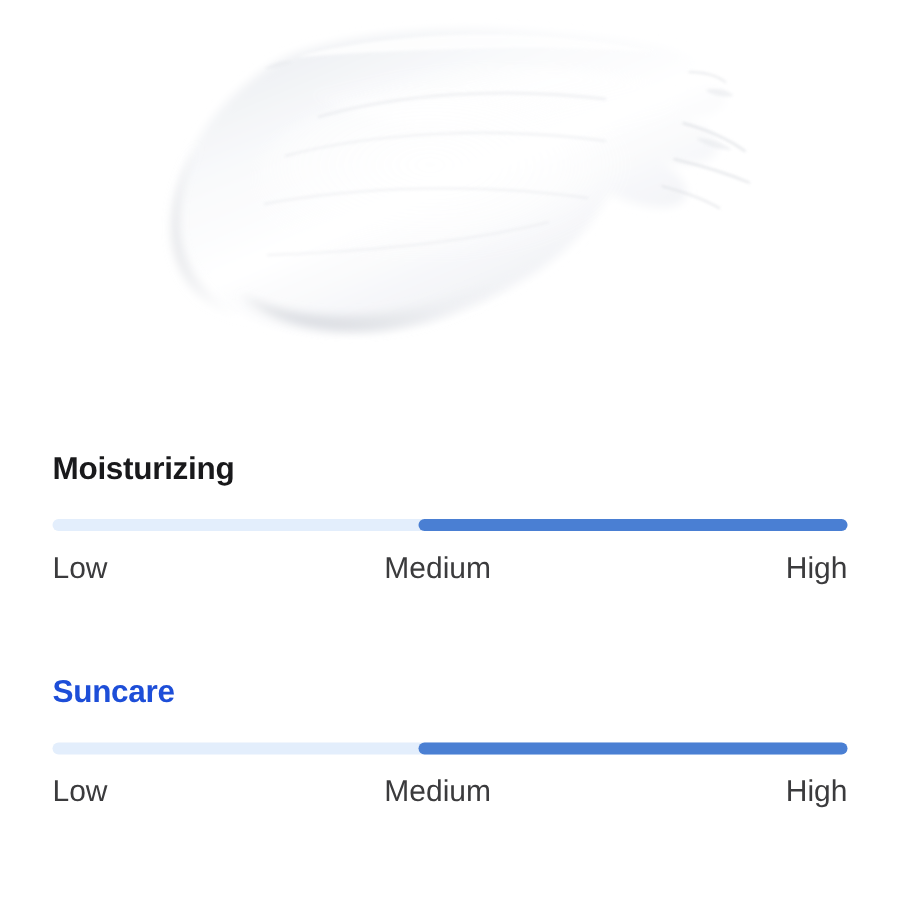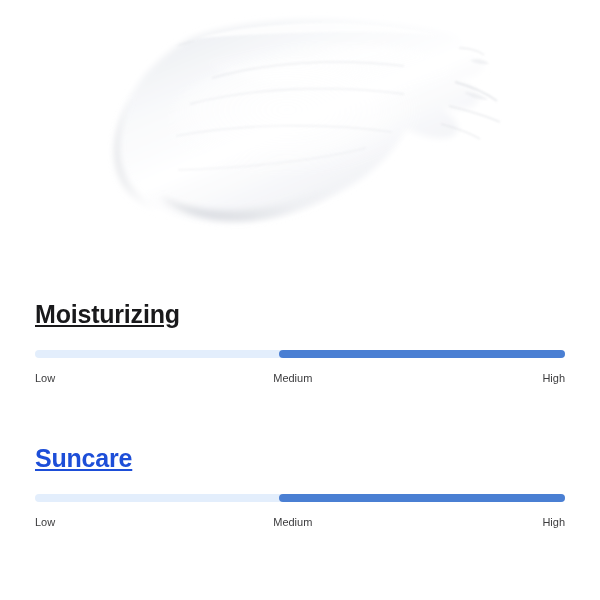--- a/index.html
+++ b/index.html
@@ -46,29 +46,28 @@
   }
   .attr-section {
     padding: 0 35px;
     box-sizing: border-box;
   }
   .attr-section + .attr-section {
     margin-top: 28px;
   }
 
   .attr-title {
-    font-size: 25px;
+    font-size: 21px;
     font-weight: bold;
     color: #19191b;
     letter-spacing: -0.2px;
     line-height: 1;
     margin: 0;
     padding-top: 34px;
     padding-bottom: 0;
-    text-decoration: underline;
   }
 
   .meter {
     position: relative;
     margin-top: 23px;
     height: 8px;
     width: 100%;
   }
   .meter-track {
     position: absolute;
@@ -86,21 +85,21 @@
     height: 8px;
     border-radius: 4px;
     background: #4a7fd3;
   }
 
   .meter-labels {
     display: flex;
     justify-content: space-between;
     align-items: flex-start;
     margin-top: 15px;
-    font-size: 11px;
+    font-size: 20px;
     color: #3b3b3d;
     line-height: 1;
   }
   .meter-labels .lbl {
     white-space: nowrap;
   }
   .meter-labels .lbl-mid {
     
     position: relative;
     left: -6px;

